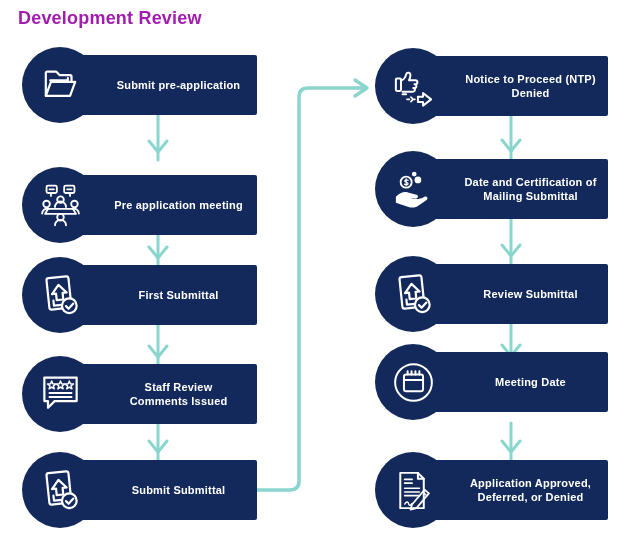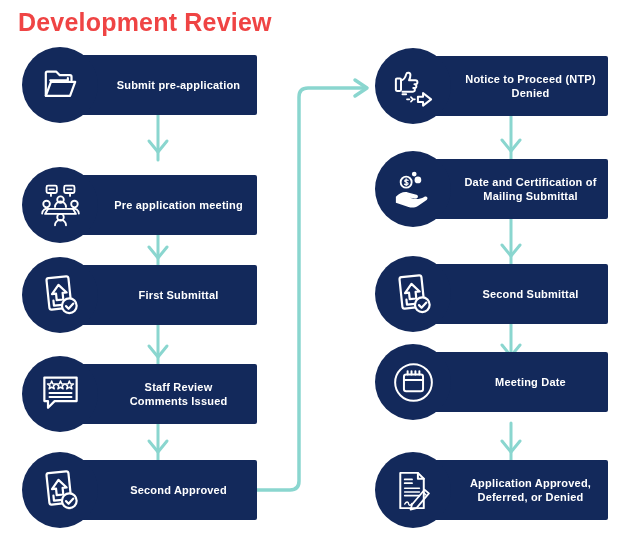--- a/index.html
+++ b/index.html
@@ -2,21 +2,21 @@
 <html><head>
 <meta charset="utf-8">
 <style>
   html,body{margin:0;padding:0;}
   body{
     width:636px;height:554px;position:relative;background:#ffffff;
     font-family:"Liberation Sans", sans-serif;overflow:hidden;
   }
   .title{
     position:absolute;left:18px;top:8px;
-    font-size:25px;font-weight:700;color:#ef4444;letter-spacing:.2px;
+    font-size:18px;font-weight:700;color:#a21caf;letter-spacing:.2px;
   }
   .step{position:absolute;height:76px;z-index:1;}
   .step.left{left:22px;width:235px;}
   .step.right{left:375px;width:233px;}
   .circle{
     position:absolute;left:0;top:0;width:76px;height:76px;border-radius:50%;
     background:#13295B;display:flex;align-items:center;justify-content:center;z-index:2;
   }
   .bar{
     position:absolute;left:38px;right:0;top:8px;height:60px;background:#13295B;
@@ -214,21 +214,21 @@
   </div>
   <div class="circle">
     <svg class="icon">
         <use href="#icon-review"></use>
       </svg>
   </div>
 </div>
 
 <div class="step left" style="top:452px">
   <div class="bar">
-    <span class="label">Second Approved</span>
+    <span class="label">Submit Submittal</span>
   </div>
   <div class="circle">
     <svg class="icon">
         <use href="#icon-upload"></use>
       </svg>
   </div>
 </div>
 
 <div class="step right" style="top:48px">
   <div class="bar">
@@ -249,21 +249,21 @@
   </div>
   <div class="circle">
     <svg class="icon">
         <use href="#icon-hand-coins"></use>
       </svg>
   </div>
 </div>
 
 <div class="step right" style="top:256px">
   <div class="bar">
-    <span class="label">Second Submittal</span>
+    <span class="label">Review Submittal</span>
   </div>
   <div class="circle">
     <svg class="icon">
         <use href="#icon-upload"></use>
       </svg>
   </div>
 </div>
 
 <div class="step right" style="top:344px">
   <div class="bar">

